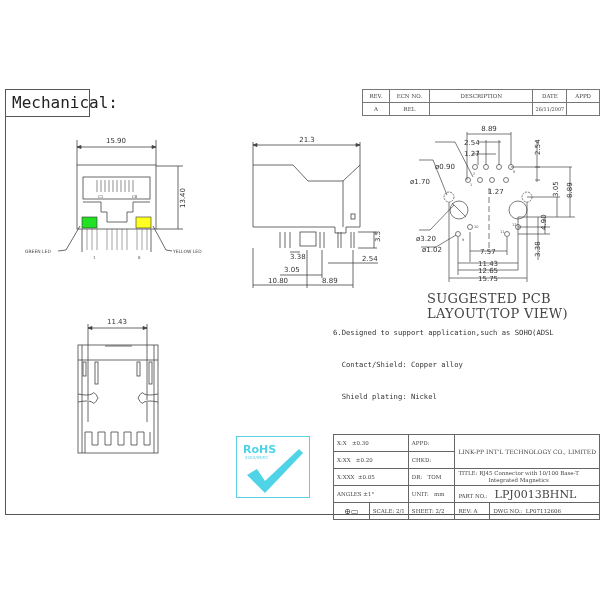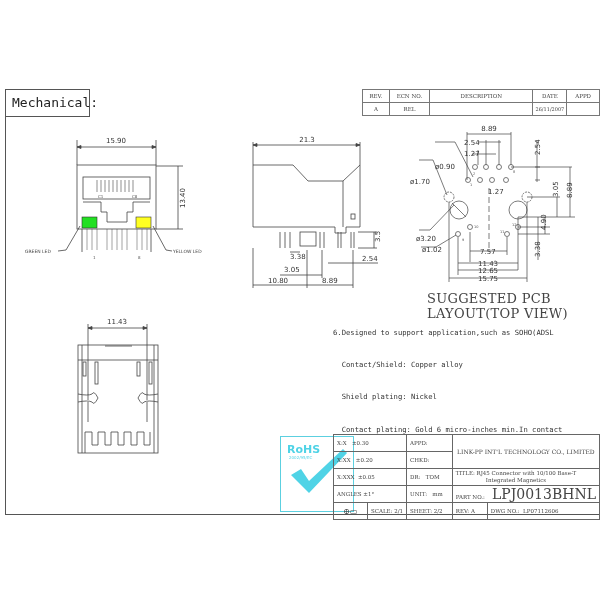--- a/index.html
+++ b/index.html
@@ -1,26 +1,26 @@
 <!DOCTYPE html>
 <html><head>
 <meta charset="utf-8">
 <style>
   html, body { margin:0; padding:0; background:#fff; }
   body { width:600px; height:600px; position:relative; overflow:hidden; font-family:"DejaVu Serif", serif; color:#333; }
   .abs { position:absolute; }
   .frame { position:absolute; left:5px; top:89px; width:594px; height:426px; border-left:1px solid #555; border-bottom:1px solid #555; box-sizing:border-box; }
-  .title-box { position:absolute; left:5px; top:89px; width:85px; height:28px; border:1px solid #555; box-sizing:border-box; font-family:"DejaVu Sans Mono", monospace; font-size:13px; line-height:26px; padding-left:6px; color:#222; }
+  .title-box { position:absolute; left:5px; top:89px; width:85px; height:28px; border:1px solid #555; box-sizing:border-box; font-family:"DejaVu Sans Mono", monospace; font-size:16px; line-height:26px; padding-left:6px; color:#222; }
   table.rev { position:absolute; left:362px; top:89px; border-collapse:collapse; font-size:5.5px; }
   table.rev td { border:1px solid #777; height:12px; text-align:center; padding:0 2px; color:#444; }
   .notes { position:absolute; left:333px; top:306px; font-family:"DejaVu Sans Mono", monospace; font-size:7.2px; line-height:10.8px; color:#333; white-space:pre; }
   .caption { position:absolute; left:427px; top:291px; font-size:13px; letter-spacing:0.3px; color:#444; font-family:"DejaVu Serif", serif; }
   table.tb { position:absolute; left:333px; top:434px; border-collapse:collapse; font-size:5.5px; color:#444; }
   table.tb td { border:1px solid #666; height:16px; padding:0 3px; white-space:nowrap; }
-  .rohs { position:absolute; left:236px; top:436px; width:74px; height:76px; border:1px solid #5cd0e0; box-sizing:border-box;margin-left:44px; }
+  .rohs { position:absolute; left:236px; top:436px; width:74px; height:62px; border:1px solid #5cd0e0; box-sizing:border-box; }
   svg text { font-family:"DejaVu Sans", sans-serif; }
 </style>
 </head>
 <body>
 
 <div class="frame"></div>
 <div class="title-box">Mechanical:</div>
 
 <table class="rev">
   <tbody>
@@ -241,21 +241,20 @@
       <line x1="87" y1="92" x2="87" y2="112"></line>
     <path d="M25 143 V122 H32 V135 H38 V122 H45 V135 H51 V122 H58 V135 H64 V122 H71 V135 H77 V122 H84 V135 H90 V122"></path>
   </g>
   <text x="57" y="14" font-size="7" text-anchor="middle" fill="#333">11.43</text>
 </svg>
 
 <div class="notes">
   <div>6.Designed to support application,such as SOHO(ADSL</div>
   <div>  Contact/Shield: Copper alloy</div>
   <div>  Shield plating: Nickel</div>
-  <div>  Contact plating: Gold 6 micro-inches min.In contact</div>
   
   
   
 </div>
 
 <div class="rohs">
   <svg width="72" height="60">
     <text x="6" y="16" font-size="11" font-weight="bold" fill="#4fd3e6">RoHS</text>
     <text x="8" y="22" font-size="4" fill="#4fd3e6">2002/95/EC</text>
     <path d="M10 38 L20 32 L28 44 L62 12 L66 16 L28 56 Z" fill="#4fd3e6"></path>
@@ -274,21 +273,21 @@
     <td>CHKD:</td>
   </tr>
   <tr>
     <td colspan="2"><span>X:XXX</span>&nbsp;&nbsp;<span>±0.05</span></td>
     <td><span>DR:</span>&nbsp;&nbsp;&nbsp;<span>TOM</span></td>
     <td colspan="4" style="font-size:5.5px;line-height:7px;white-space:normal"><span>TITLE:</span> <span>RJ45 Connector with 10/100 Base-T</span><br><span style="padding-left:30px">Integrated Magnetics</span></td>
   </tr>
   <tr>
     <td colspan="2">ANGLES ±1°</td>
     <td><span>UNIT:</span>&nbsp;&nbsp;&nbsp;<span>mm</span></td>
-    <td colspan="4"><span>PART NO.:</span>&nbsp;&nbsp;&nbsp;&nbsp;<span style="font-size:14px">LPJ0013BHNL</span></td>
+    <td colspan="4"><span>PART NO.:</span>&nbsp;&nbsp;&nbsp;&nbsp;<span style="font-size:11px">LPJ0013BHNL</span></td>
   </tr>
   <tr>
     <td style="width:34px;font-size:8px;text-align:center">⊕▭</td>
     <td style="width:22px"><span>SCALE:</span> <span>2/1</span></td>
     <td><span>SHEET:</span> <span>2/2</span></td>
     <td style="width:28px"><span>REV:</span> <span>A</span></td>
     <td colspan="3"><span>DWG NO.:</span>&nbsp;&nbsp;<span>LP07112606</span></td>
   </tr>
 </tbody>
   </table>

